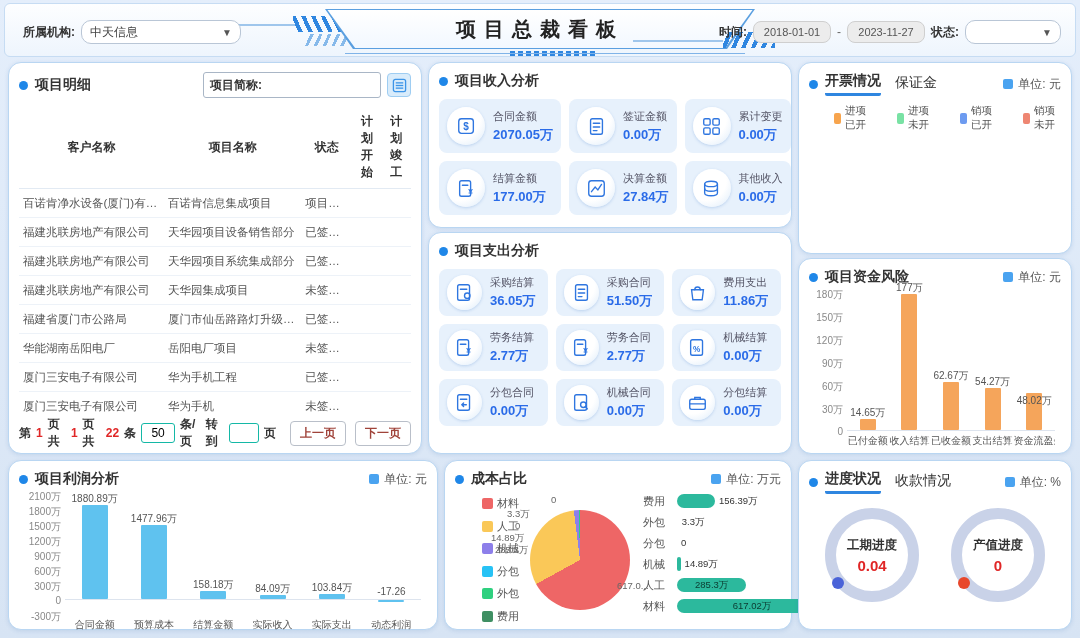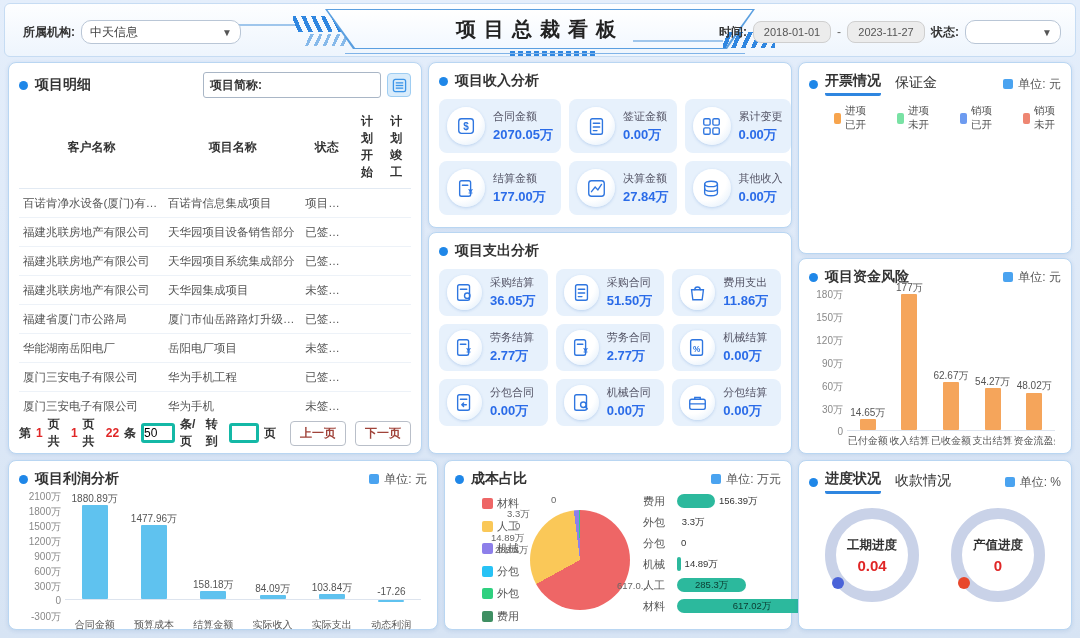--- a/index.html
+++ b/index.html
@@ -22,21 +22,21 @@
   .stripes.l1 { left:288px; background:repeating-linear-gradient(65deg,transparent 0 5px,#2f86e0 5px 9px); }
   .stripes.l2 { left:300px; top:30px; background:repeating-linear-gradient(115deg,transparent 0 5px,#86b9ea 5px 8px); height:12px; width:44px; }
   .stripes.r1 { right:300px; top:28px; background:repeating-linear-gradient(115deg,transparent 0 5px,#2f86e0 5px 9px); }
   .hline { position:absolute; height:2px; background:#9fc6ec; top:20px; }
   .hline.left { left:120px; width:170px; }
   .hline.right { right:352px; width:90px; top:36px; }
   .dashstrip { position:absolute; left:505px; top:47px; width:86px; height:5px; background:repeating-linear-gradient(90deg,#2f86e0 0 5px,transparent 5px 8px); }
   .dashline { position:absolute; left:340px; top:49px; width:400px; height:1px; background:#7fb3e8; }
 
   
-  .panel { position:absolute; background:#fff; border:1px solid #b9d6f2; border-radius:8px; box-shadow:0 1px 4px rgba(40,100,170,.14); padding:9px 10px; }
+  .panel { position:absolute; background:#fff; border:1px solid #b9d6f2; border-radius:13px; box-shadow:0 1px 4px rgba(40,100,170,.14); padding:9px 10px; }
   .p-detail  { left:8px;   top:62px;  width:414px; height:392px; }
   .p-income  { left:428px; top:62px;  width:364px; height:166px; }
   .p-expense { left:428px; top:232px; width:364px; height:222px; }
   .p-invoice { left:798px; top:62px;  width:274px; height:192px; }
   .p-funding { left:798px; top:258px; width:274px; height:196px; }
   .p-profit  { left:8px;   top:460px; width:430px; height:170px; }
   .p-cost    { left:444px; top:460px; width:348px; height:170px; }
   .p-progress{ left:798px; top:460px; width:274px; height:170px; }
 
   .ptitle { display:flex; align-items:center; gap:7px; }
@@ -54,21 +54,21 @@
   .searchwrap .slbl { font-size:12px; font-weight:bold; color:#333; white-space:nowrap; }
   .searchwrap input { border:none; outline:none; flex:1; width:60px; font-size:12px; }
   .listbtn { width:24px; height:24px; border-radius:4px; background:#d9ecfb; border:1px solid #9ecdf2; display:flex; align-items:center; justify-content:center; cursor:pointer; }
   .tablebox { position:relative; margin-top:8px; height:322px; overflow:hidden; }
   table.det { width:100%; border-collapse:collapse; table-layout:fixed; }
   table.det th { font-size:12px; color:#333; font-weight:bold; padding:7px 4px; border-bottom:1px solid #e2eaf3; text-align:center; }
   table.det td { font-size:11.5px; color:#555; padding:6.5px 4px; border-bottom:1px solid #edf2f8; overflow:hidden; white-space:nowrap; text-overflow:ellipsis; }
   table.det td.c { text-align:center; }
   .pager { position:absolute; left:10px; right:10px; bottom:7px; height:26px; background:#fff; display:flex; align-items:center; gap:5px; font-size:12px; color:#333; font-weight:bold; }
   .pager .red { color:#e02626; }
-  .pager input { width:34px; height:20px; border:3px solid #14b8a6; border-radius:3px; font-size:12px; }
+  .pager input { width:34px; height:20px; border:1px solid #14b8a6; border-radius:3px; text-align:center; font-size:12px; }
   .pager .btn { margin-left:4px; padding:3px 9px; background:#fff; border:1px solid #b9bfc9; border-radius:4px; font-size:12px; color:#a0433a; cursor:pointer; white-space:nowrap; }
   .pager .spacer { flex:1; }
 
   
   .cards { display:grid; grid-template-columns:repeat(3,1fr); gap:8px; margin-top:9px; }
   .card { background:#e7f1fc; border-radius:8px; display:flex; align-items:center; gap:8px; padding:8px 8px; cursor:pointer; }
   .card .ic { width:38px; height:38px; border-radius:50%; background:radial-gradient(circle at 35% 30%,#ffffff 55%,#dcebfa); box-shadow:0 1px 3px rgba(60,120,200,.25); display:flex; align-items:center; justify-content:center; flex:0 0 auto; }
   .card .tx { display:flex; flex-direction:column; gap:2px; min-width:0; }
   .card .cl { font-size:11px; color:#556; white-space:nowrap; }
   .card .cv { font-size:13px; font-weight:bold; color:#2a6be8; white-space:nowrap; }
@@ -545,21 +545,21 @@
           <div class="axis" style="top:138.0px"></div>
           <div class="bar" style="left:12.8px;top:126.8px;width:16px;height:11.2px;background:#f5a55b"></div>
           <span class="vlab" style="left:0.0px;width:41.6px;top:113.8px">14.65万</span>
           <div class="bar" style="left:54.4px;top:2.3px;width:16px;height:135.7px;background:#f5a55b"></div>
           <span class="vlab" style="left:41.6px;width:41.6px;top:-10.7px">177万</span>
           <div class="bar" style="left:96.0px;top:90.0px;width:16px;height:48.0px;background:#f5a55b"></div>
           <span class="vlab" style="left:83.2px;width:41.6px;top:77.0px">62.67万</span>
           <div class="bar" style="left:137.6px;top:96.4px;width:16px;height:41.6px;background:#f5a55b"></div>
           <span class="vlab" style="left:124.8px;width:41.6px;top:83.4px">54.27万</span>
           <div class="bar" style="left:179.2px;top:101.2px;width:16px;height:36.8px;background:#f5a55b"></div>
-          <span class="vlab" style="left:166.4px;width:41.6px;top:87px">48.02万</span>
+          <span class="vlab" style="left:166.4px;width:41.6px;top:102px">48.02万</span>
         </div>
         <div class="cats" style="left:38px;width:208px;top:142px">
           <span class="cat" style="width:41.6px">已付金额</span>
           <span class="cat" style="width:41.6px">收入结算</span>
           <span class="cat" style="width:41.6px">已收金额</span>
           <span class="cat" style="width:41.6px">支出结算</span>
           <span class="cat" style="width:41.6px">资金流盈余</span>
         </div>
       </div>
   </div>

